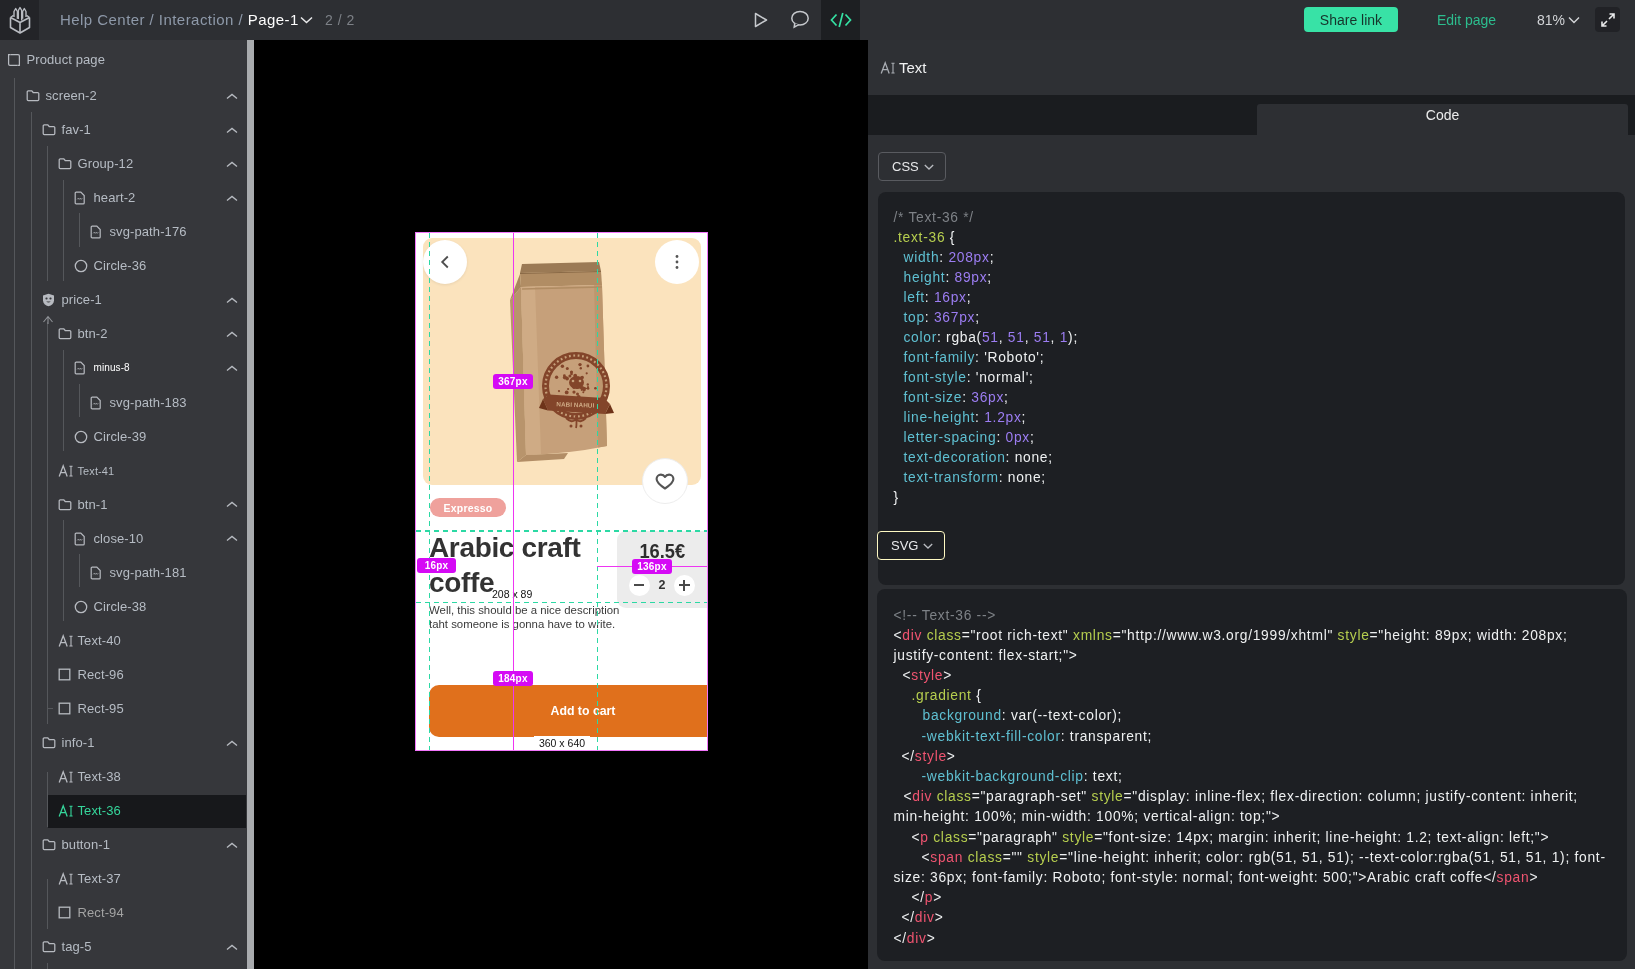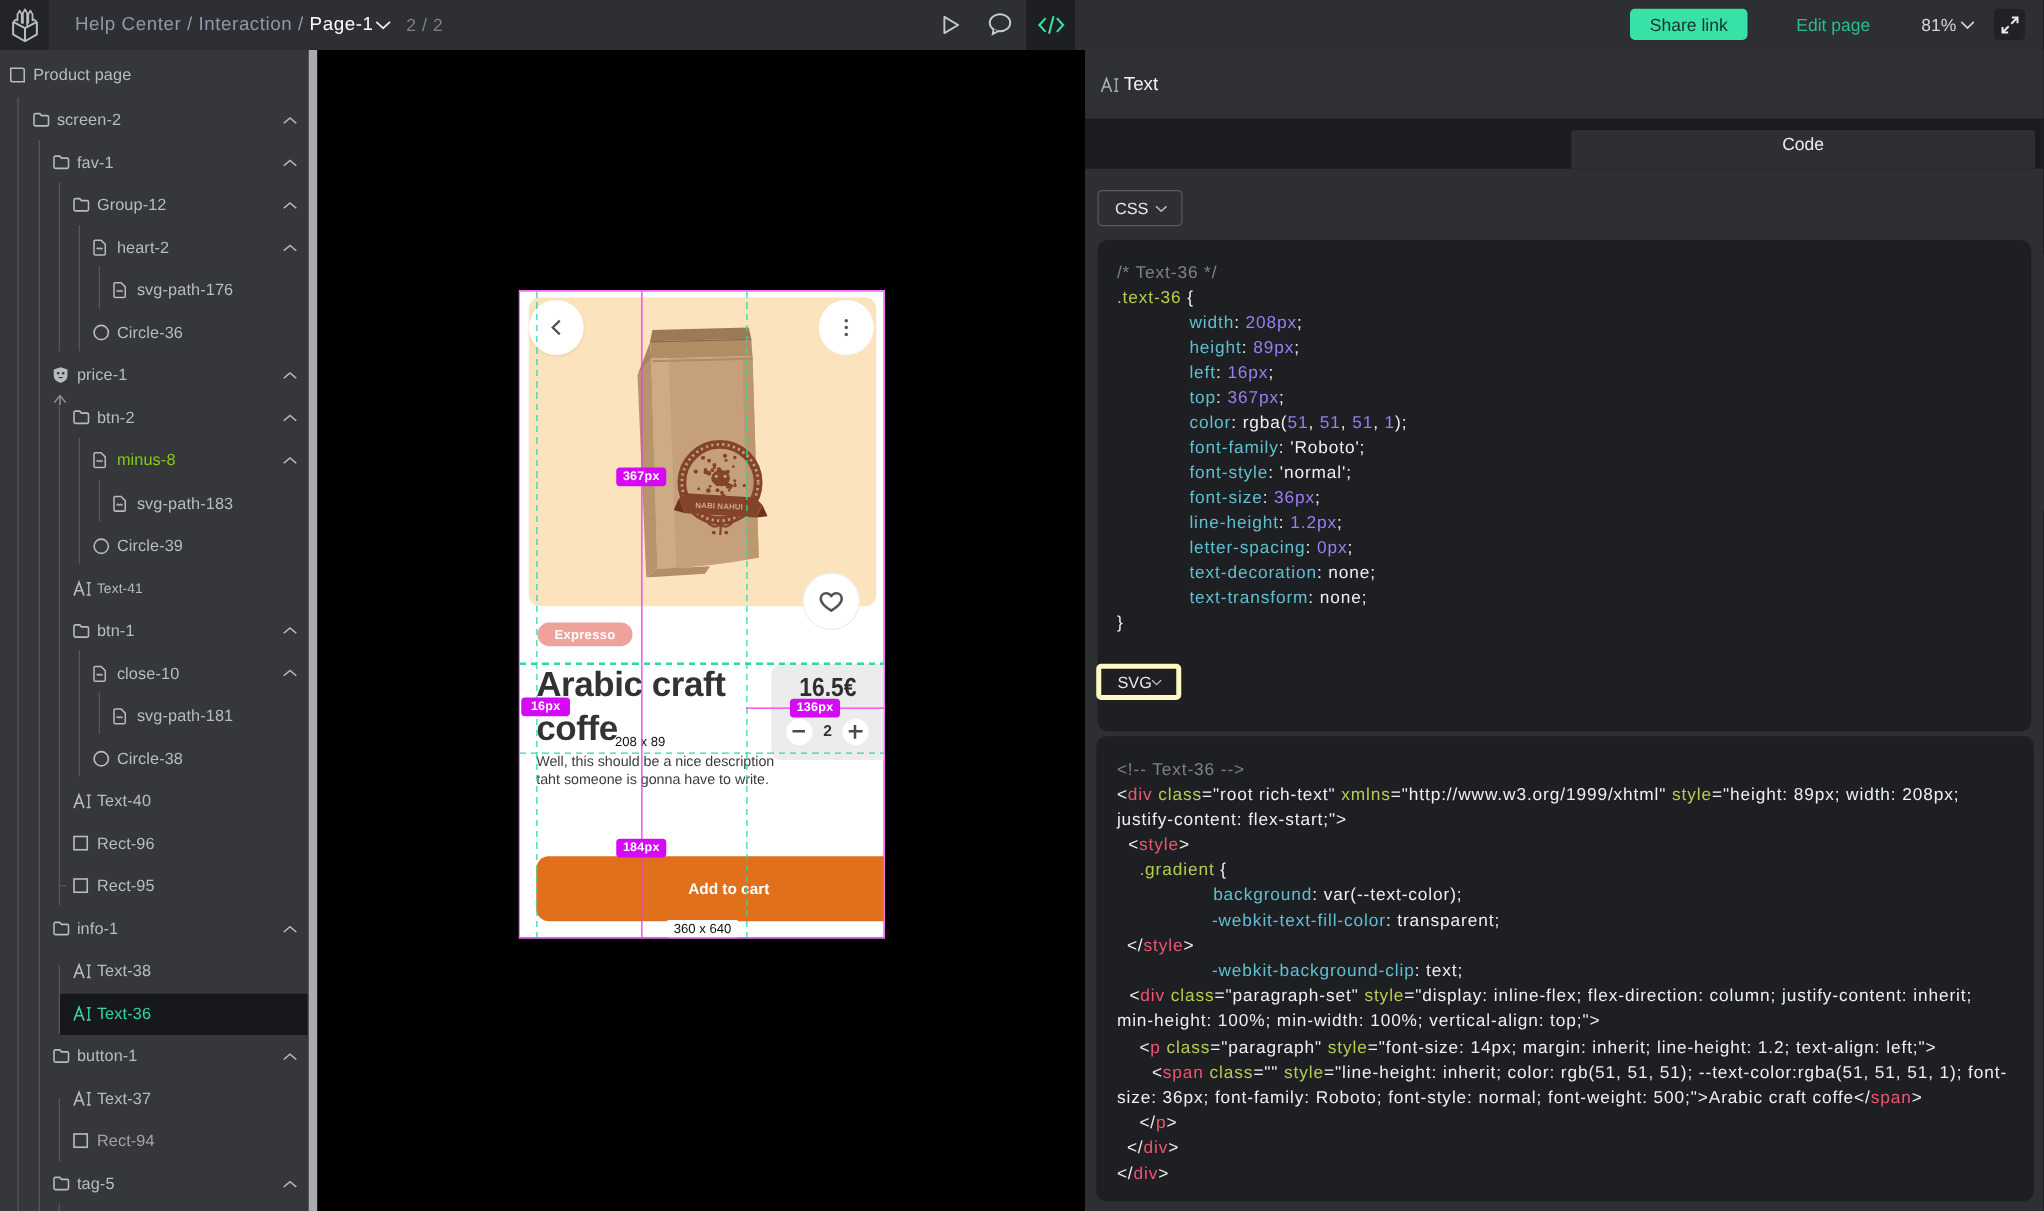--- a/index.html
+++ b/index.html
@@ -1,20 +1,20 @@
 <!DOCTYPE html>
 <html><head><meta charset="utf-8">
 <style>
 * { margin:0; padding:0; box-sizing:border-box; }
 body { width:1635px; height:969px; overflow:hidden; background:#000;
   font-family:"Liberation Sans", sans-serif; -webkit-font-smoothing:antialiased; }
 .ln { white-space:pre; font-size:13.8px; color:#eef0f1; letter-spacing:0.72px; }
 .ln .c { color:#7e8287; font-style:normal; }
 .ln .g { color:#b6ce4f; font-style:normal; }
-.ln .b { color:#5fc0d2; font-style:normal;margin-left:48px; }
+.ln .b { color:#5fc0d2; font-style:normal; }
 .ln .p { color:#9c7df2; font-style:normal; }
 .ln .r { color:#ef5470; font-style:normal; }
 </style></head>
 <body>
 <div style="position:absolute;left:0;top:0;width:1635px;height:40px;background:#2d2f33">
 <div style="position:absolute;left:0;top:0;width:39px;height:40px;background:#232428;display:flex;align-items:center;justify-content:center">
       <svg width="26" height="30" viewBox="0 0 26 30" fill="none" style="">
         <path d="M3.5 12.5 L13 17.5 L22.5 12.5 M13 17.5 V28" stroke="#b9bcc2" stroke-width="1.6" stroke-linejoin="round"></path>
         <path d="M3.5 12.5 V22.5 L13 28 L22.5 22.5 V12.5" stroke="#b9bcc2" stroke-width="1.6" stroke-linejoin="round"></path>
         <path d="M3.5 12.5 L6.5 10.2 M22.5 12.5 L19.5 10.2" stroke="#b9bcc2" stroke-width="1.4"></path>
@@ -127,21 +127,21 @@
         <path d="M1.2 4.2 V10.6 a1.1 1.1 0 0 0 1.1 1.1 h9.4 a1.1 1.1 0 0 0 1.1-1.1 V4.6 a1.1 1.1 0 0 0-1.1-1.1 H7.2 L5.8 1.9 H2.3 a1.1 1.1 0 0 0-1.1 1.1 Z" stroke="#b7bac0" stroke-width="1.25"></path>
       </svg></div>
 <div style="position:absolute;left:77.5px;top:284.4px;font-size:13px;line-height:20px;color:#b6bcc4;letter-spacing:0.1px">btn-2</div>
 <div style="position:absolute;left:226px;top:290.9px;line-height:0"><svg width="12" height="7" viewBox="0 0 12 7" fill="none" style="">
         <path d="M1 5.6 L6 1.4 L11 5.6" stroke="#b7bac0" stroke-width="1.3"></path>
       </svg></div>
 <div style="position:absolute;left:74px;top:321.4px;line-height:0"><svg width="11" height="14" viewBox="0 0 11 14" fill="none" style="">
         <path d="M1.2 2.1 a1 1 0 0 1 1-1 h4.6 l3.4 3.4 V11.9 a1 1 0 0 1-1 1 H2.2 a1 1 0 0 1-1-1 Z" stroke="#b7bac0" stroke-width="1.2"></path>
         <path d="M3.2 8.3 l1-1 1 1 1-1 1 1 1-1" stroke="#b7bac0" stroke-width="0.9"></path>
       </svg></div>
-<div style="position:absolute;left:93.5px;top:318.4px;font-size:13px;line-height:20px;color:#84cc16;letter-spacing:0.1px">minus-8</div>
+<div style="position:absolute;left:93.5px;top:318.4px;font-size:10px;line-height:20px;color:#ffffff;letter-spacing:0.1px">minus-8</div>
 <div style="position:absolute;left:226px;top:324.9px;line-height:0"><svg width="12" height="7" viewBox="0 0 12 7" fill="none" style="">
         <path d="M1 5.6 L6 1.4 L11 5.6" stroke="#b7bac0" stroke-width="1.3"></path>
       </svg></div>
 <div style="position:absolute;left:90px;top:355.5px;line-height:0"><svg width="11" height="14" viewBox="0 0 11 14" fill="none" style="">
         <path d="M1.2 2.1 a1 1 0 0 1 1-1 h4.6 l3.4 3.4 V11.9 a1 1 0 0 1-1 1 H2.2 a1 1 0 0 1-1-1 Z" stroke="#b7bac0" stroke-width="1.2"></path>
         <path d="M3.2 8.3 l1-1 1 1 1-1 1 1 1-1" stroke="#b7bac0" stroke-width="0.9"></path>
       </svg></div>
 <div style="position:absolute;left:109.5px;top:352.5px;font-size:13px;line-height:20px;color:#b6bcc4;letter-spacing:0.1px">svg-path-183</div>
 <div style="position:absolute;left:74px;top:389.5px;line-height:0"><svg width="14" height="14" viewBox="0 0 14 14" fill="none" style="">
         <circle cx="7" cy="7" r="5.7" stroke="#b7bac0" stroke-width="1.3"></circle>
@@ -376,21 +376,21 @@
 <div class="ln" style="padding-left:10px;height:20px;line-height:20px"><i class="b">font-family</i>: 'Roboto';</div>
 <div class="ln" style="padding-left:10px;height:20px;line-height:20px"><i class="b">font-style</i>: 'normal';</div>
 <div class="ln" style="padding-left:10px;height:20px;line-height:20px"><i class="b">font-size</i>: <i class="p">36px</i>;</div>
 <div class="ln" style="padding-left:10px;height:20px;line-height:20px"><i class="b">line-height</i>: <i class="p">1.2px</i>;</div>
 <div class="ln" style="padding-left:10px;height:20px;line-height:20px"><i class="b">letter-spacing</i>: <i class="p">0px</i>;</div>
 <div class="ln" style="padding-left:10px;height:20px;line-height:20px"><i class="b">text-decoration</i>: none;</div>
 <div class="ln" style="padding-left:10px;height:20px;line-height:20px"><i class="b">text-transform</i>: none;</div>
 <div class="ln" style="padding-left:0px;height:20px;line-height:20px">}</div>
       </div>
     </div>
-<div style="position:absolute;left:9px;top:491px;width:68px;height:29px;border:4px solid #fef9c3;border-radius:4px;display:flex;align-items:center;color:#e8e9eb;font-size:13px">
+<div style="position:absolute;left:9px;top:491px;width:68px;height:29px;border:1px solid #fef9c3;border-radius:4px;display:flex;align-items:center;color:#e8e9eb;font-size:13px">
       <span style="padding-left:13px">SVG</span>
       <svg width="10" height="6" viewBox="0 0 10 6" fill="none" style="margin-left:auto;margin-right:11px">
         <path d="M0.8 1 L5 5 L9.2 1" stroke="#b9bcc1" stroke-width="1.3"></path>
       </svg>
     </div>
 <div style="position:absolute;left:9px;top:549px;width:750px;height:372px;background:#1d1f23;border-radius:8px;overflow:hidden">
       <div style="padding:16.5px 0 0 16.5px">
         <div class="ln" style="padding-left:0px;height:20.2px;line-height:20.2px"><i class="c">&lt;!-- Text-36 --&gt;</i></div>
 <div class="ln" style="padding-left:0px;height:20.2px;line-height:20.2px">&lt;<i class="r">div</i> <i class="g">class</i>="root rich-text" <i class="g">xmlns</i>="http://www.w3.org/1999/xhtml" <i class="g">style</i>="height: 89px; width: 208px;</div>
 <div class="ln" style="padding-left:0px;height:20.2px;line-height:20.2px">justify-content: flex-start;"&gt;</div>

